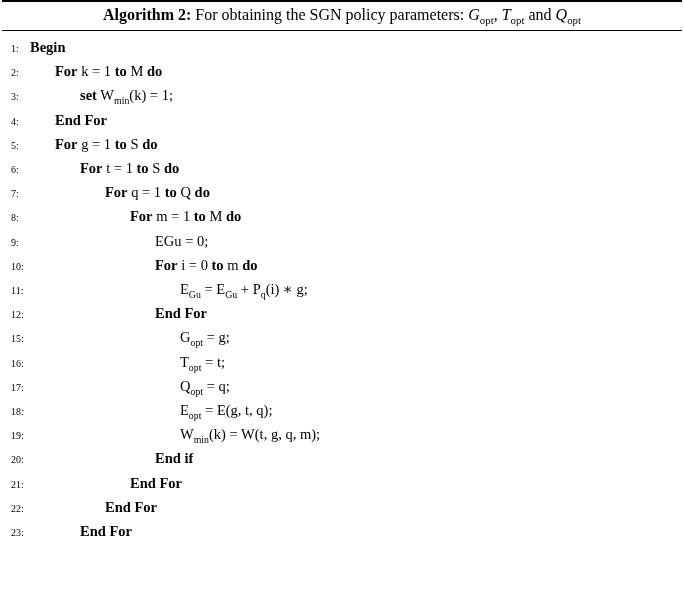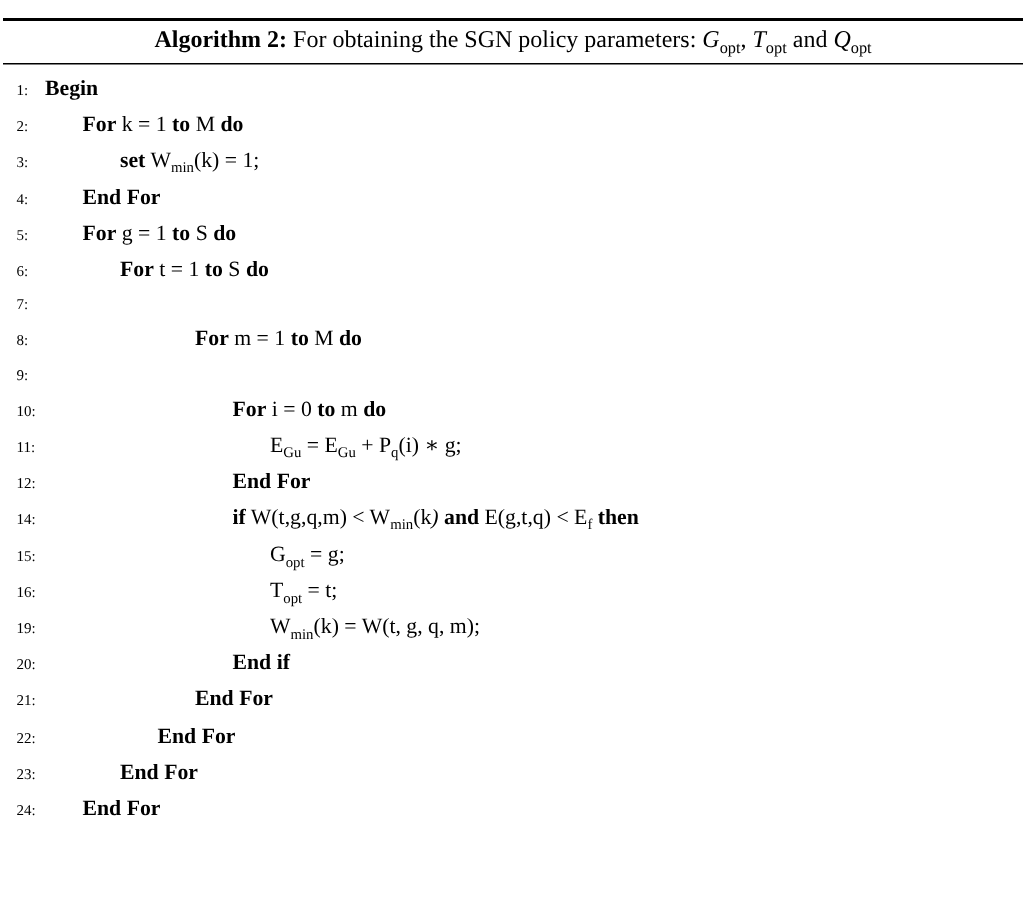--- a/index.html
+++ b/index.html
@@ -6,21 +6,21 @@
     margin: 0;
     padding: 0;
     background: #ffffff;
     color: #000000;
     font-family: "Liberation Serif", "DejaVu Serif", serif;
   }
   .page {
     width: 684px;
     height: 547px;
     box-sizing: border-box;
-    padding: 12px 2px 0 2px;
+    padding: 0 2px 0 2px;
     background: #ffffff;
     overflow: hidden;
   }
   .algo {
     border-top: 2px solid #000;
     border-bottom: 2px solid #000;
   }
   .caption {
     font-size: 16px;
     text-align: center;
@@ -58,29 +58,30 @@
 <div class="page">
   <div class="algo">
     <div class="caption"><b>Algorithm 2:</b> For obtaining the SGN policy parameters: <i>G</i><sub>opt</sub>, <i>T</i><sub>opt</sub> and <i>Q</i><sub>opt</sub></div>
     <div class="algo-body">
         <div class="line"><span class="num">1:</span><span class="content" style="padding-left: 0px;"><b>Begin</b></span></div>
         <div class="line"><span class="num">2:</span><span class="content" style="padding-left: 25px; text-align: right;"><b>For</b> k = 1 <b>to</b> M <b>do</b></span></div>
         <div class="line"><span class="num">3:</span><span class="content" style="padding-left: 50px;"><b>set</b> W<sub>min</sub>(k) = 1;</span></div>
         <div class="line"><span class="num">4:</span><span class="content" style="padding-left: 25px;"><b>End For</b></span></div>
         <div class="line"><span class="num">5:</span><span class="content" style="padding-left: 25px; font-family: Liberation Serif, serif;"><b>For</b> g = 1 <b>to</b> S <b>do</b></span></div>
         <div class="line"><span class="num">6:</span><span class="content" style="padding-left: 50px;"><b>For</b> t = 1 <b>to</b> S <b>do</b></span></div>
-        <div class="line"><span class="num">7:</span></div>
+        <div class="line"><span class="num">7:</span><span class="content" style="padding-left: 75px;"><b>For</b> q = 1 <b>to</b> Q <b>do</b></span></div>
         <div class="line"><span class="num">8:</span><span class="content" style="padding-left: 100px;"><b>For</b> m = 1 <b>to</b> M <b>do</b></span></div>
-        <div class="line"><span class="num">9:</span></div>
+        <div class="line"><span class="num">9:</span><span class="content" style="padding-left: 125px;">EGu = 0;</span></div>
         <div class="line"><span class="num">10:</span><span class="content" style="padding-left: 125px;"><b>For</b> i = 0 <b>to</b> m <b>do</b></span></div>
         <div class="line"><span class="num">11:</span><span class="content" style="padding-left: 150px; text-align: right;">E<sub>Gu</sub> = E<sub>Gu</sub> + P<sub>q</sub>(i) ∗ g;</span></div>
         <div class="line"><span class="num">12:</span><span class="content" style="padding-left: 125px;"><b>End For</b></span></div>
-        <div class="line"><span class="num">14:</span><span class="content" style="padding-left: 125px;"><b>if</b> W(t,g,q,m) &lt; W<sub>min</sub>(k<i>)</i> <b>and</b> E(g,t,q) &lt; E<sub>f</sub> <b>then</b></span></div>
         <div class="line"><span class="num">15:</span><span class="content" style="padding-left: 150px; font-family: Liberation Serif, serif;">G<sub>opt</sub> = g;</span></div>
         <div class="line"><span class="num">16:</span><span class="content" style="padding-left: 150px; text-align: center;">T<sub>opt</sub> = t;</span></div>
+        <div class="line"><span class="num">17:</span><span class="content" style="padding-left: 150px;">Q<sub>opt</sub> = q;</span></div>
+        <div class="line"><span class="num">18:</span><span class="content" style="padding-left: 150px;">E<sub>opt</sub> = E(g, t, q);</span></div>
         <div class="line"><span class="num">19:</span><span class="content" style="padding-left: 150px;">W<sub>min</sub>(k) = W(t, g, q, m);</span></div>
         <div class="line"><span class="num">20:</span><span class="content" style="padding-left: 125px;"><b>End if</b></span></div>
         <div class="line"><span class="num">21:</span><span class="content" style="padding-left: 100px;"><b>End For</b></span></div>
         <div class="line"><span class="num">22:</span><span class="content" style="padding-left: 75px;"><b>End For</b></span></div>
         <div class="line"><span class="num">23:</span><span class="content" style="padding-left: 50px;"><b>End For</b></span></div>
         <div class="line"><span class="num">24:</span><span class="content" style="padding-left: 25px;"><b>End For</b></span></div>
       </div>
   </div>
 </div>
 

